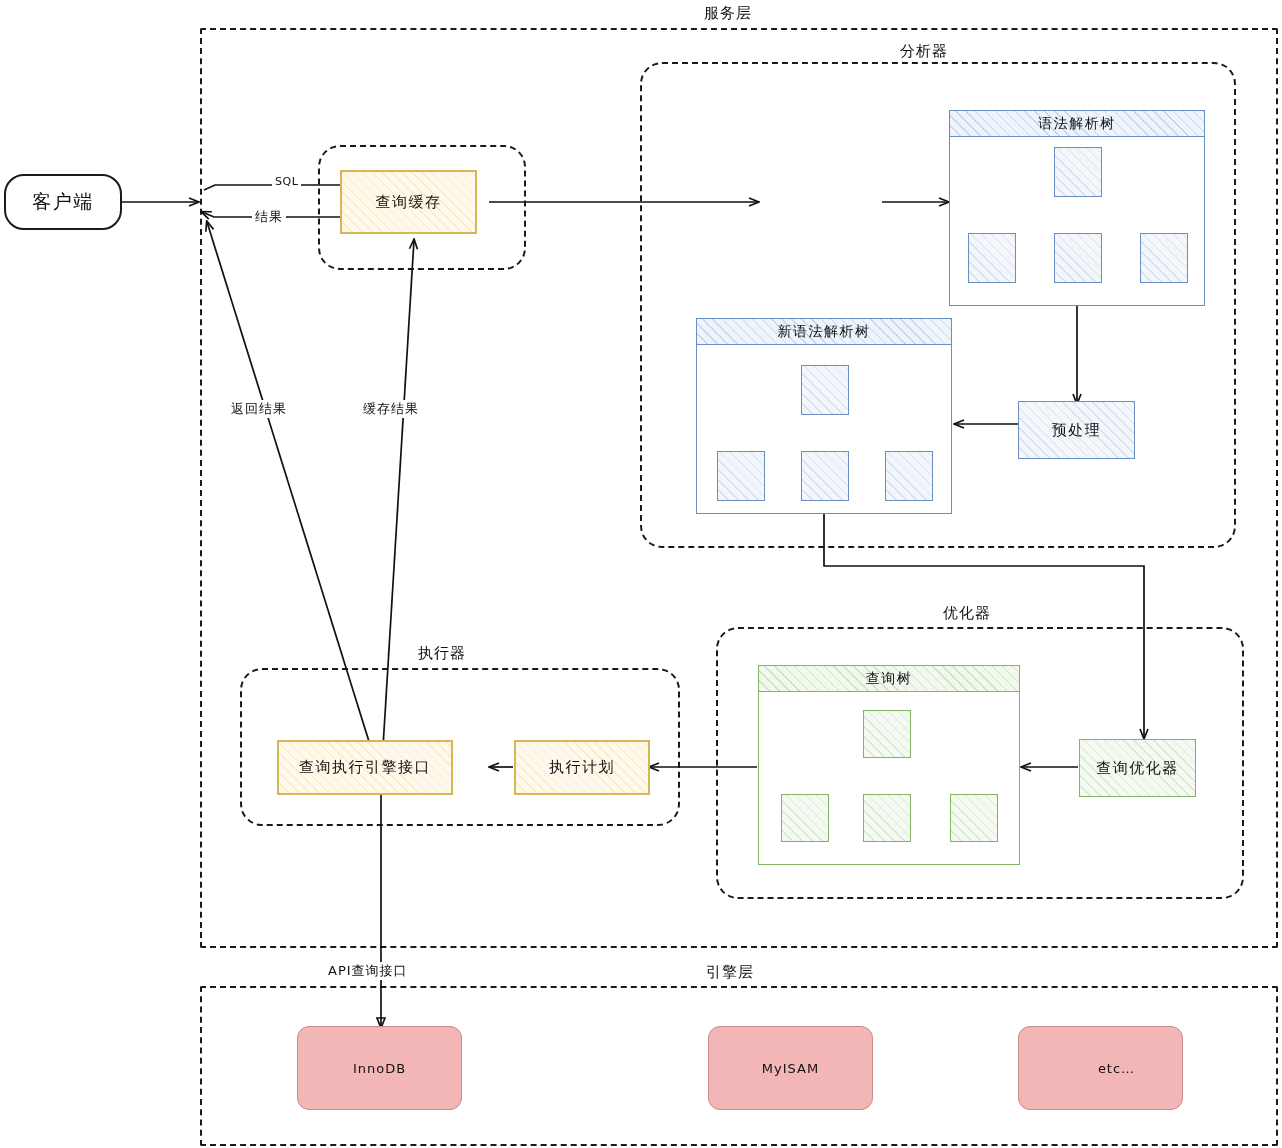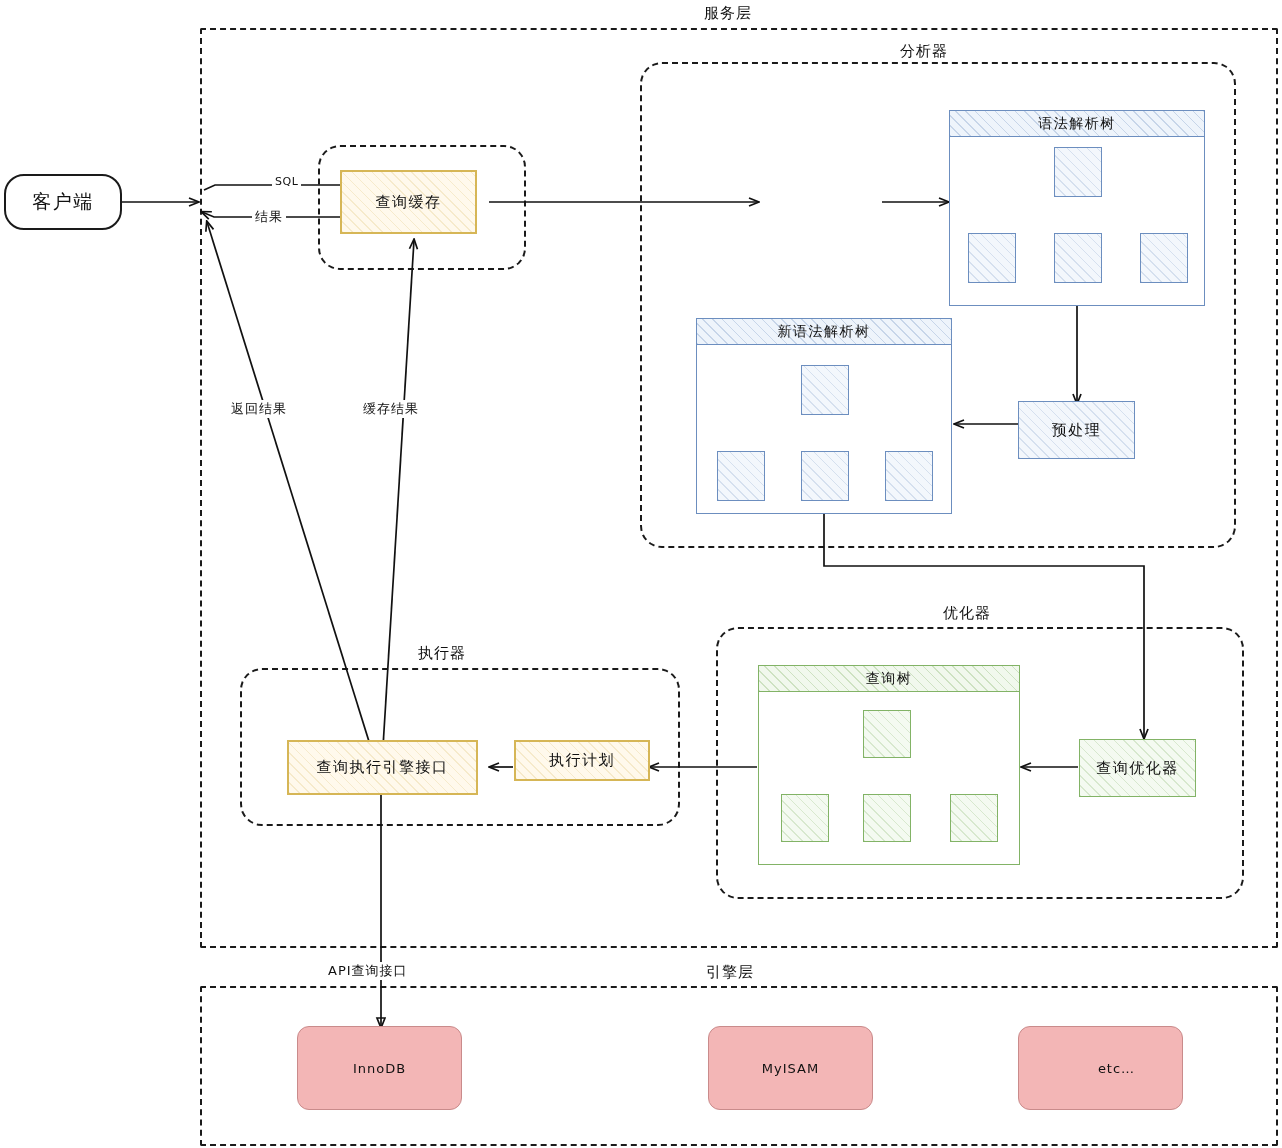--- a/index.html
+++ b/index.html
@@ -143,23 +143,23 @@
 
   <div class="node client" style="left:4px;top:174px;width:118px;height:56px;">客户端</div>
 
   <div class="node n-orange" style="left:340px;top:170px;width:137px;height:64px;">查询缓存</div>
 
 
   <div class="node n-blue" style="left:1018px;top:401px;width:117px;height:58px;">预处理</div>
 
   <div class="node n-green" style="left:1079px;top:739px;width:117px;height:58px;">查询优化器</div>
 
-  <div class="node n-orange" style="left:514px;top:740px;width:136px;height:41px;">执行计划</div>
+  <div class="node n-orange" style="left:514px;top:740px;width:136px;height:55px;">执行计划</div>
 
-  <div class="node n-orange" style="left:287px;top:740px;width:191px;height:55px;">查询执行引擎接口</div>
+  <div class="node n-orange" style="left:277px;top:740px;width:176px;height:55px;">查询执行引擎接口</div>
 
   <div class="treepanel blue" style="left:949px;top:110px;width:256px;height:196px;">
     <div class="tp-head">语法解析树</div>
     <div class="tnode blue" style="left:104px;top:36px;width:48px;height:50px;"></div>
     <div class="tnode blue" style="left:18px;top:122px;width:48px;height:50px;"></div>
     <div class="tnode blue" style="left:104px;top:122px;width:48px;height:50px;"></div>
     <div class="tnode blue" style="left:190px;top:122px;width:48px;height:50px;"></div>
   </div>
 
   <div class="treepanel blue" style="left:696px;top:318px;width:256px;height:196px;">

